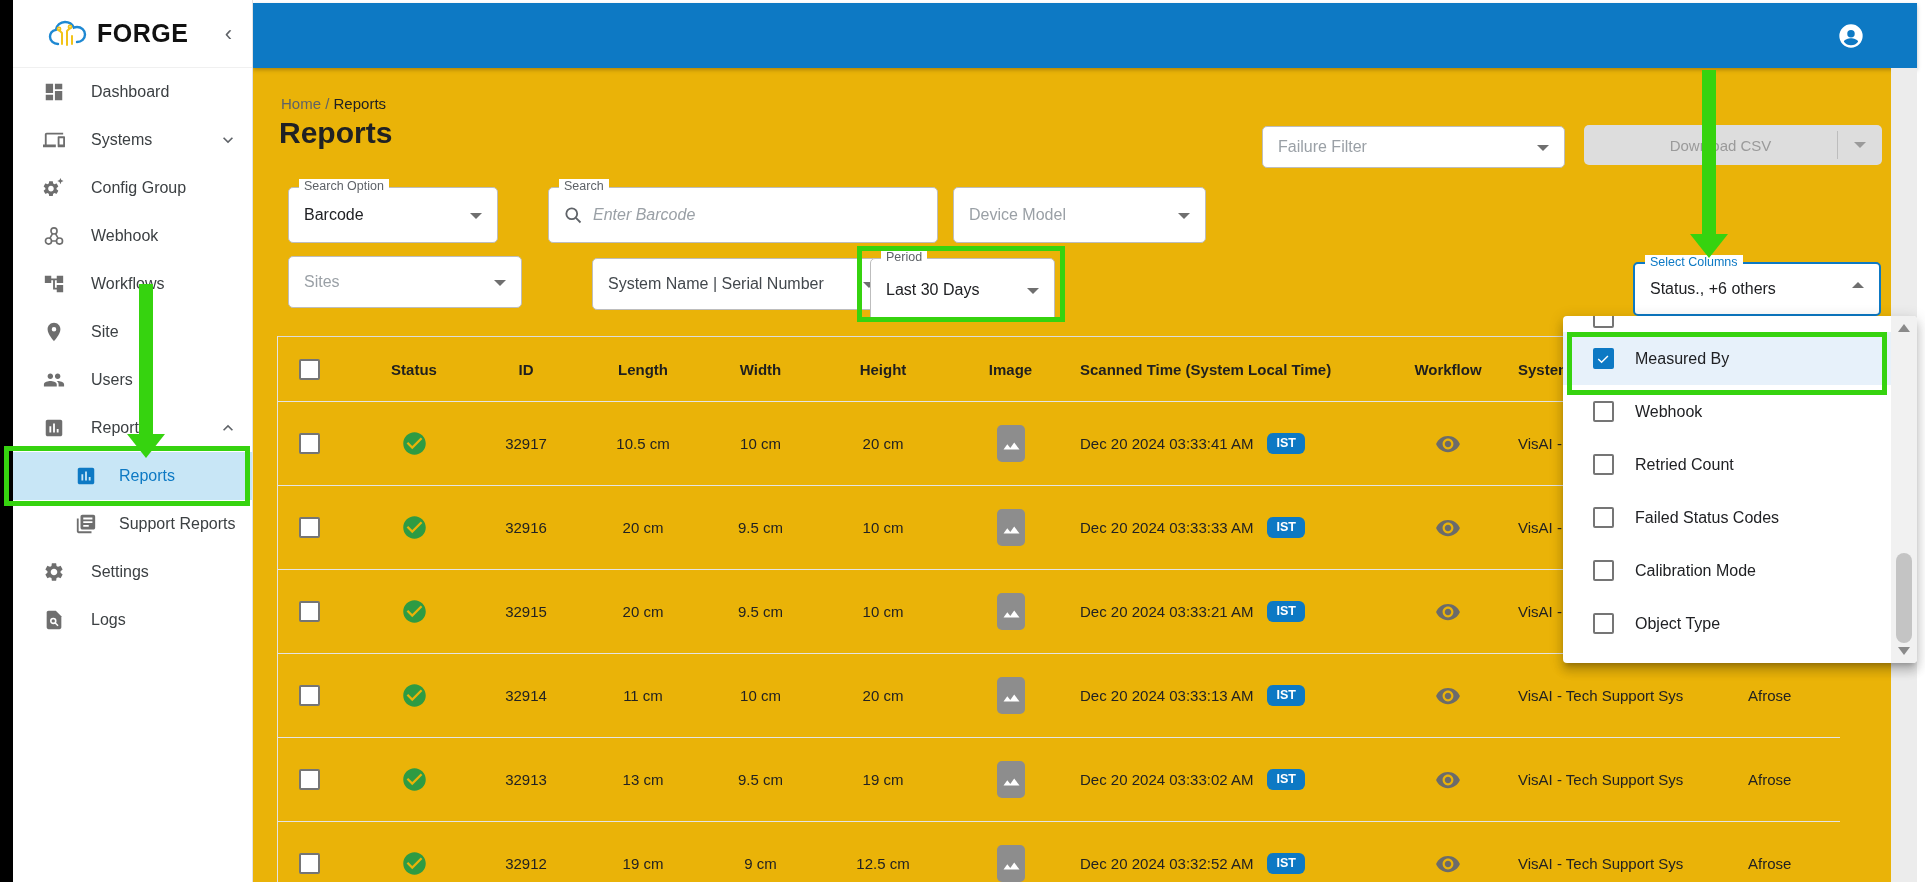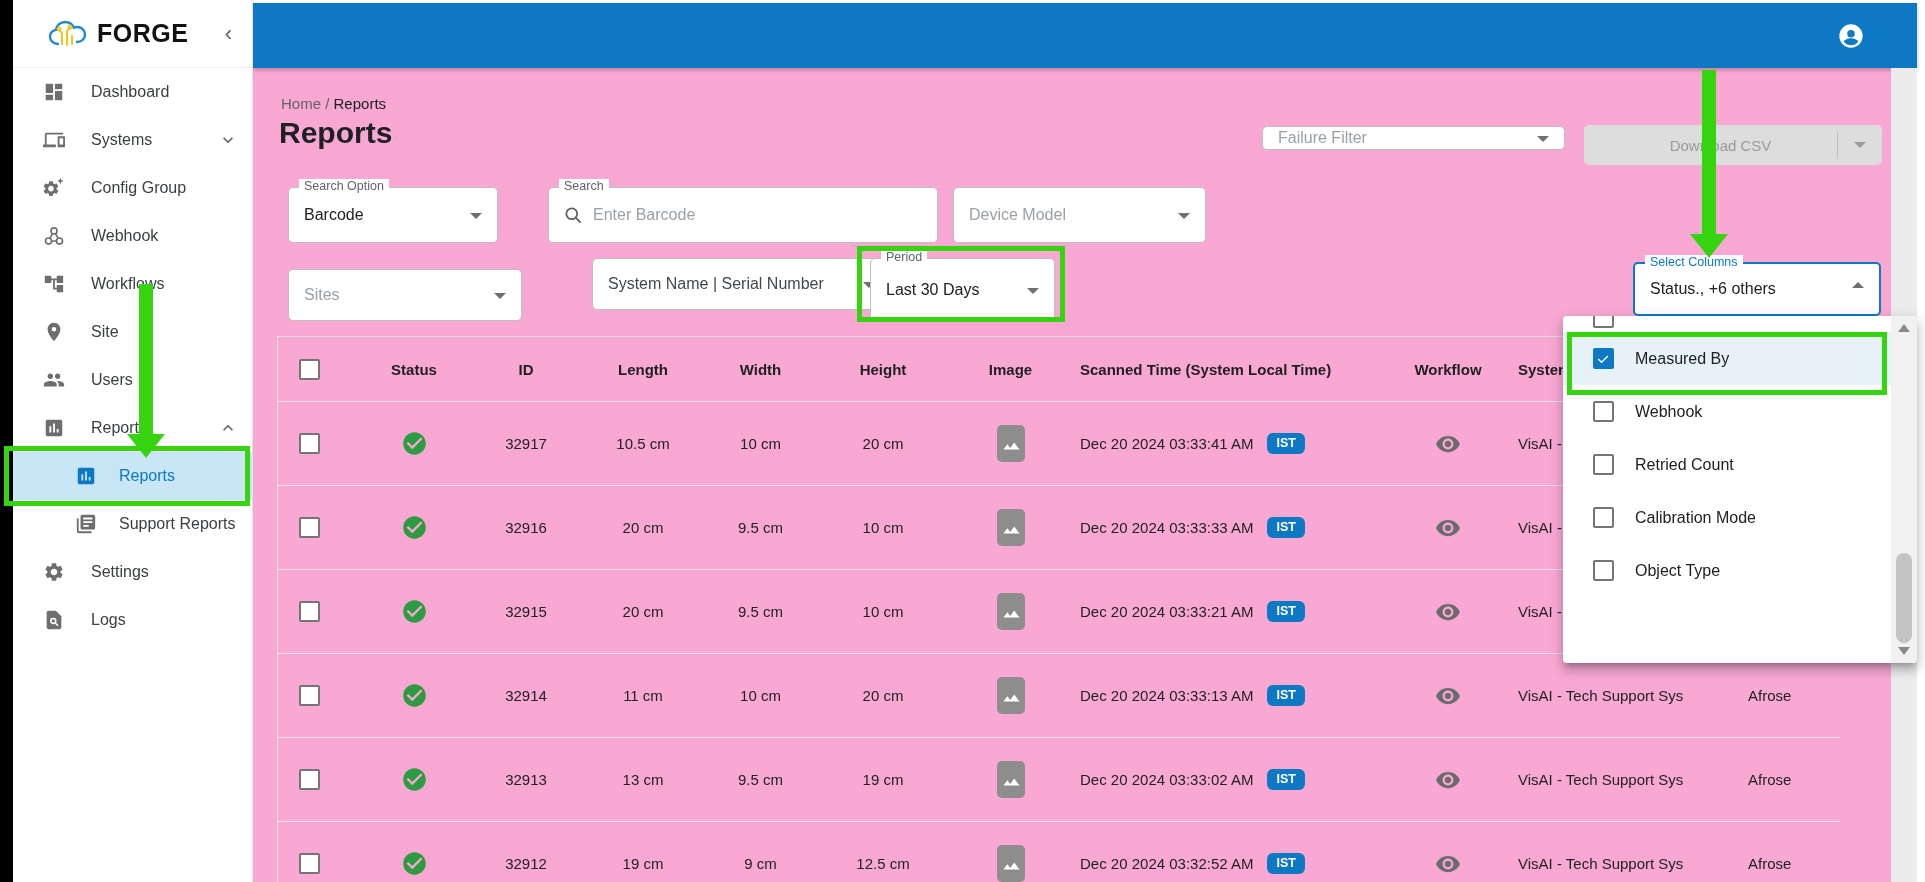--- a/index.html
+++ b/index.html
@@ -30,39 +30,39 @@
   .nav-item.active .nav-icon { color:#0d79c4; }
   .sidebar-active-annotation { position:absolute; left:4px; top:446px; width:246px; height:60px; border:5px solid #36d30f; z-index:40; pointer-events:none; }
 
   
   .topbar { position:absolute; left:253px; top:3px; width:1664px; height:65px; background:#0d79c4; z-index:8;
             box-shadow:0 2px 4px rgba(0,0,0,.25); display:flex; align-items:center; justify-content:flex-end; padding-right:52px; }
   .account-btn { width:28px; height:28px; color:#fff; cursor:pointer; }
   .account-btn svg { width:28px; height:28px; display:block; }
 
   
-  .main { position:absolute; left:253px; top:68px; width:1664px; height:814px; background:#f9a8d4; }
+  .main { position:absolute; left:253px; top:68px; width:1664px; height:814px; background:#eab308; }
   .breadcrumb { position:absolute; left:28px; top:27px; font-size:15px; color:#5f6368; }
   .breadcrumb .crumb-current { color:#202124; }
   .page-title { position:absolute; left:26px; top:48px; font-size:30px; font-weight:600; color:#202124; }
 
   
   .field { position:absolute; border:1px solid #bdbdbd; border-radius:5px; background:#fff; cursor:pointer; }
   .field .flabel { position:absolute; top:-9px; left:10px; background:#fff; padding:0 5px; font-size:12.5px; color:#5f6368; white-space:nowrap; }
   .field .fvalue { position:absolute; left:15px; top:50%; transform:translateY(-50%); font-size:16px; color:#202124; white-space:nowrap; }
   .field .fvalue.ph { color:#9aa0a6; }
   .field .fvalue.ph-dark { color:#43484d; }
   .field .caret { position:absolute; right:15px; top:50%; margin-top:-2px; width:0; height:0;
                   border-left:6px solid transparent; border-right:6px solid transparent; border-top:6px solid #6f6f6f; }
   .field .caret.up { margin-top:-7px; border-top:none; border-bottom:6px solid #6f6f6f; }
   .field.focused { border:2px solid #0d79c4; }
   .field.focused .flabel { color:#0d79c4; }
   .search-glyph { position:absolute; left:14px; top:50%; transform:translateY(-50%); width:20px; height:20px; color:#5f6368; }
   .search-glyph svg { width:20px; height:20px; display:block; }
-  .field .fvalue.with-icon { left:44px; }
+  .field .fvalue.with-icon { left:44px;font-style:italic; }
 
   .split-btn { position:absolute; left:1331px; top:57px; width:298px; height:40px; background:#dddddd; border-radius:5px;
                display:flex; align-items:center; color:#9a9a9a; font-size:15px; }
   .split-main { flex:1; text-align:center; padding-left:20px; }
   .split-sep { width:1px; height:28px; background:#bdbdbd; }
   .split-caret { width:44px; display:flex; justify-content:center; }
   .split-caret i { width:0; height:0; border-left:6px solid transparent; border-right:6px solid transparent; border-top:6px solid #9a9a9a; }
 
   
   .table { position:absolute; left:24px; top:268px; width:1563px; border-left:1px solid #e3e3e3; }
@@ -258,21 +258,21 @@
 <main class="main">
 
   <div class="breadcrumb">
     <span>Home</span>
     <span> / </span>
     <span class="crumb-current">Reports</span>
   </div>
 
   <h1 class="page-title">Reports</h1>
 
-  <div class="field" style="left:1009px;top:58px;width:303px;height:24px;padding-left:16px;">
+  <div class="field" style="left:1009px;top:58px;width:303px;height:42px;padding-left:16px;">
     <span class="fvalue ph">Failure Filter</span>
     <i class="caret"></i>
   </div>
   <div class="split-btn">
     <span class="split-main">Download CSV</span>
     <span class="split-sep"></span>
     <span class="split-caret">
         <i></i>
       </span>
   </div>
@@ -290,21 +290,21 @@
           <path d="M15.5 15.5 21 21"></path>
         </svg>
     </span>
     <span class="fvalue ph with-icon">Enter Barcode</span>
   </div>
   <div class="field" style="left:700px;top:119px;width:253px;height:56px;">
     <span class="fvalue ph">Device Model</span>
     <i class="caret"></i>
   </div>
 
-  <div class="field" style="left:35px;top:201px;width:234px;height:52px;text-align:center;">
+  <div class="field" style="left:35px;top:188px;width:234px;height:52px;text-align:center;">
     <span class="fvalue ph">Sites</span>
     <i class="caret"></i>
   </div>
   <div class="field" style="left:295px;top:190px;width:299px;height:52px;margin-left:44px;">
     <span class="fvalue ph-dark">System Name | Serial Number</span>
     <i class="caret"></i>
   </div>
   <div class="field" style="left:617px;top:190px;width:185px;height:64px;">
     <span class="flabel">Period</span>
     <span class="fvalue">Last 30 Days</span>
@@ -576,20 +576,24 @@
         <div class="menu-item">
           <span class="cbox"></span>
           <span>Webhook</span>
         </div>
         <div class="menu-item">
           <span class="cbox"></span>
           <span>Retried Count</span>
         </div>
         <div class="menu-item">
           <span class="cbox"></span>
+          <span>Failed Status Codes</span>
+        </div>
+        <div class="menu-item">
+          <span class="cbox"></span>
           <span>Calibration Mode</span>
         </div>
         <div class="menu-item">
           <span class="cbox"></span>
           <span>Object Type</span>
         </div>
       </div>
     <div class="panel-scrollbar">
       <i class="arr-up"></i>
       <i class="arr-down"></i>

